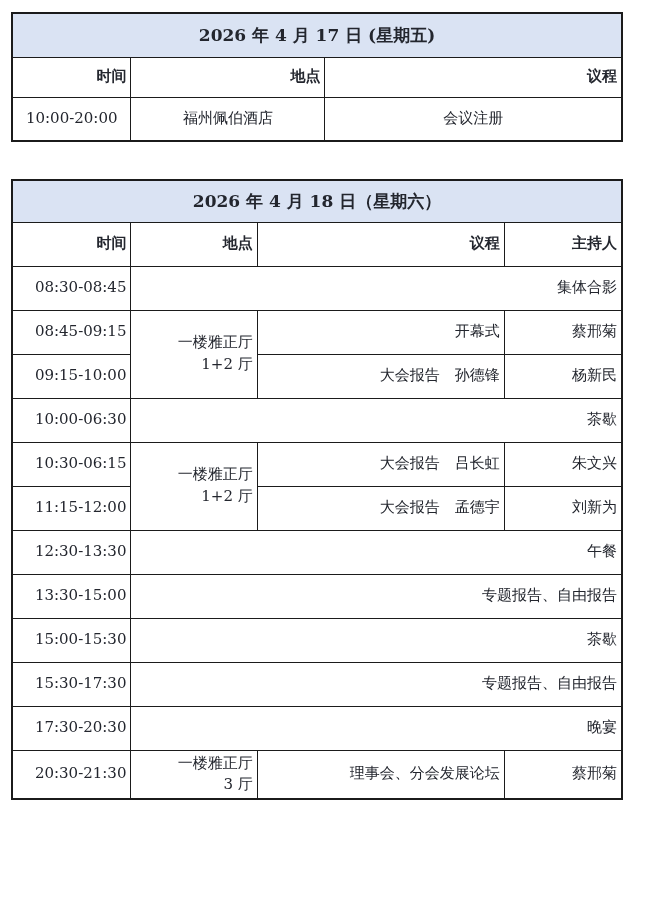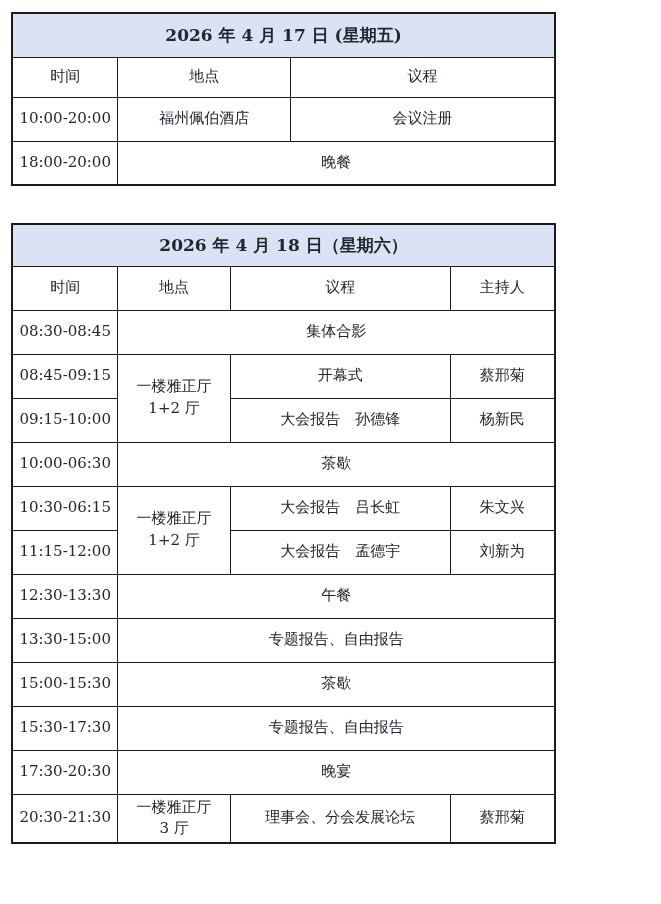--- a/index.html
+++ b/index.html
@@ -13,46 +13,47 @@
     height: 904px;
     background: #ffffff;
     box-sizing: border-box;
     padding: 12px 11px 0 11px;
     font-family: "DejaVu Serif", "Liberation Serif", serif;
     color: #23262e;
   }
   table.sched {
     border-collapse: collapse;
     table-layout: fixed;
-    width: 545px;
+    width: 612px;
     border: 2px solid #1b1b1b;
   }
   table.sched td {
     border: 1px solid #1b1b1b;
     text-align: center;
     vertical-align: middle;
     font-size: 15px;
     line-height: 1.45;
     padding: 2px 4px;
     box-sizing: border-box;
     overflow: hidden;
   }
   tr.date-row td {
     background: #dae3f3;
     font-weight: bold;
     font-size: 17px;
     height: 44px;
   }
   tr.head-row td {
-    font-weight: normal;
+    font-weight: bold;
     height: 40px;
+    text-align: right;
   }
   .t1 tr.body-row td { height: 44px; margin-top: 19px; }
   .t1 tr.tall-row td { height: 55px; }
-  .t2 tr.body-row td { height: 44px; }
+  .t2 tr.body-row td { height: 44px; text-align: right; }
   .t2 tr.date-row td { height: 42px; }
   .t2 tr.head-row td { height: 44px; }
   .gap { height: 37px; }
   .line { display: block; }
 </style>
 </head>
 <body>
 
 <div class="page">
 
@@ -68,24 +69,20 @@
     </tr>
     <tr class="head-row">
       <td>时间</td>
       <td>地点</td>
       <td>议程</td>
     </tr>
     <tr class="body-row">
       <td>10:00-20:00</td>
       <td>福州佩伯酒店</td>
       <td>会议注册</td>
-    </tr>
-    <tr class="body-row">
-      <td>18:00-20:00</td>
-      <td colspan="2">晚餐</td>
     </tr>
   </tbody>
     </table>
 
   <div class="gap"></div>
 
   <table class="sched t2">
     <colgroup>
       <col style="width:19.5%">
         <col style="width:20.7%">

